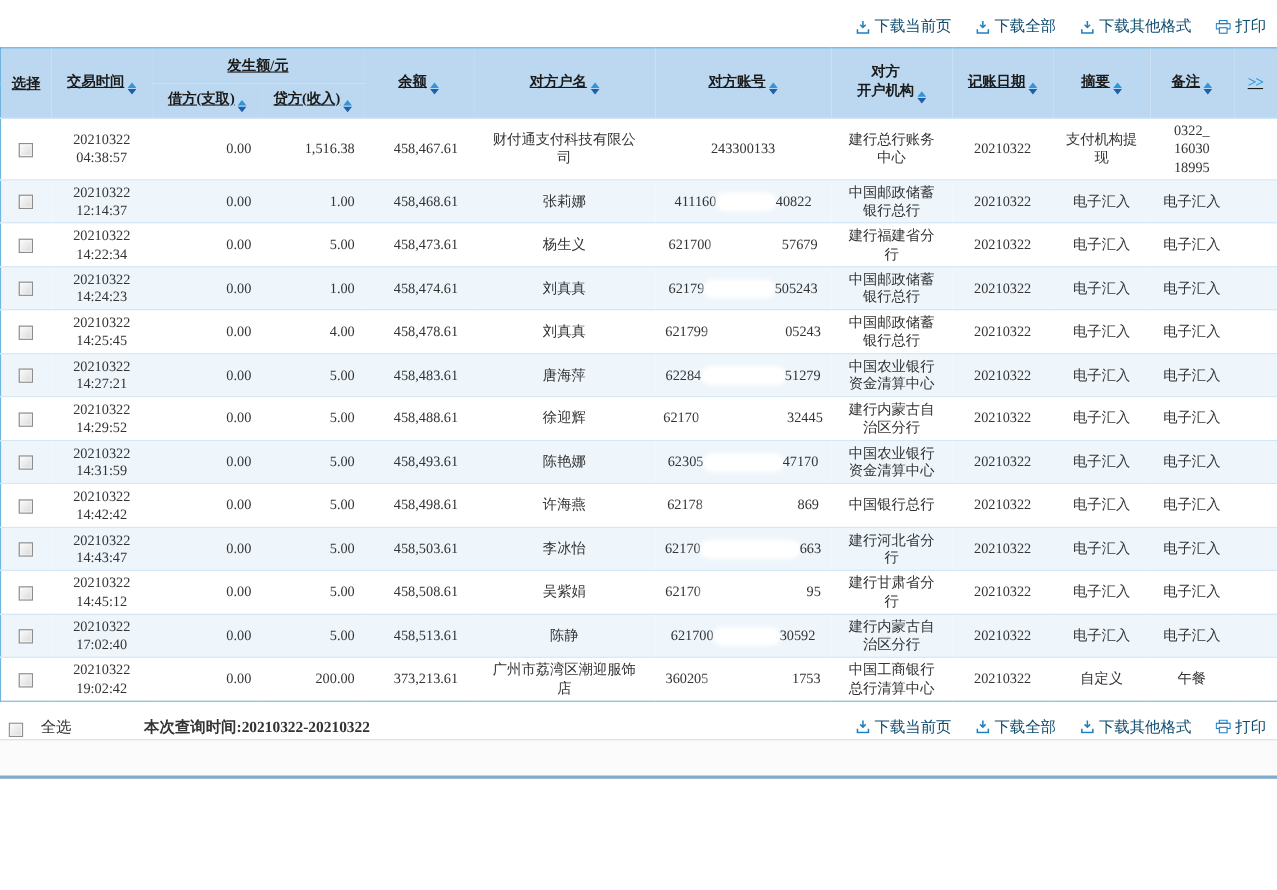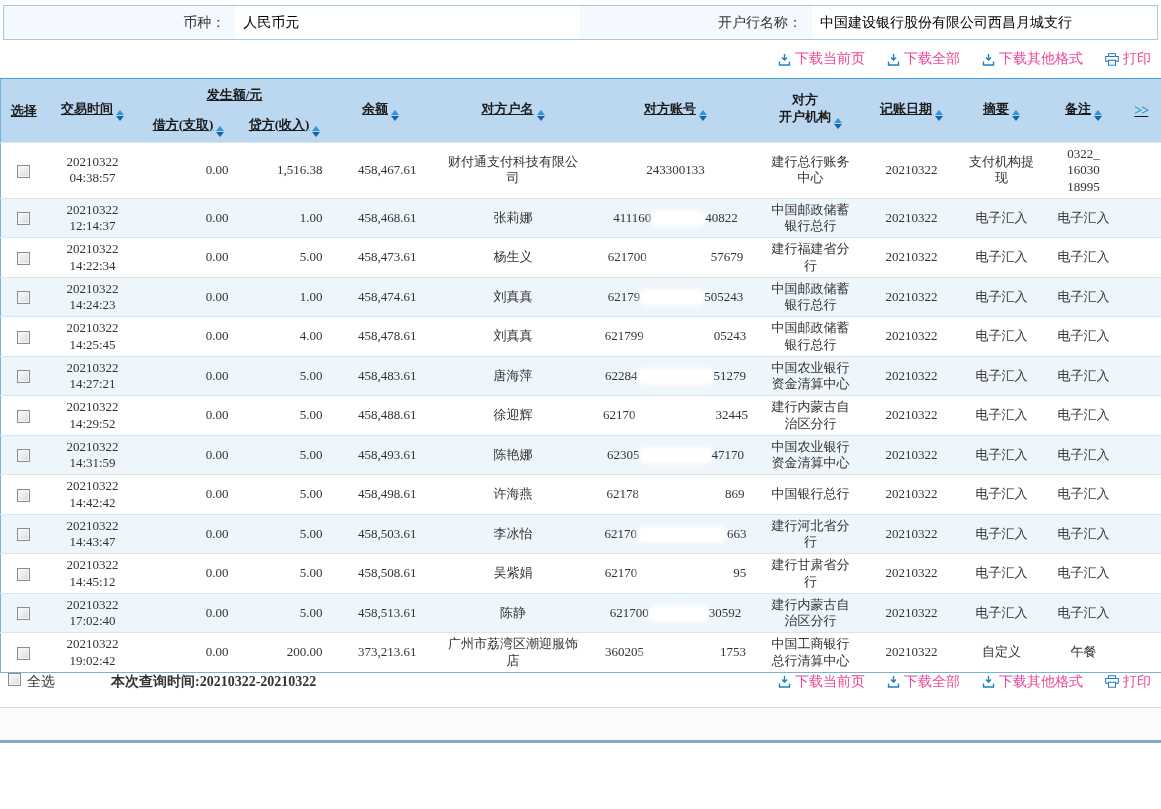--- a/index.html
+++ b/index.html
@@ -9,21 +9,21 @@
   
   .info-panel { width:1155px; margin:5px 3px 0 3px; border:1px solid #a6c9e4; border-collapse:collapse; }
   .info-panel td { height:34px; font-size:14px; border-bottom:1px solid #cfe2f2; vertical-align:middle; }
   .info-panel tr:last-child td { border-bottom:none; }
   .lbl { width:232px; text-align:right; padding-right:10px; background:#f3f9fe; color:#333; }
   .val { width:346px; text-align:left; padding-left:8px; background:#fff; color:#000; }
   .val.b { font-weight:bold; }
 
   
   .toolbar { display:flex; justify-content:flex-end; align-items:center; gap:22px; padding:0 10px; height:38px; }
-  .tool { display:inline-flex; align-items:center; gap:4px; color:#ec4899; font-size:14px; text-decoration:none; cursor:pointer; }
+  .tool { display:inline-flex; align-items:center; gap:4px; color:#0c4a6e; font-size:14px; text-decoration:none; cursor:pointer; }
   .tool svg { display:block; }
 
   
   .grid { width:1161px; border-collapse:collapse; table-layout:fixed; border:1px solid #6fb5de; border-top:1px solid #45a3d8; }
   .grid col.c1{width:46px}.grid col.c2{width:92px}.grid col.c3{width:100px}.grid col.c4{width:92px}
   .grid col.c5{width:100px}.grid col.c6{width:165px}.grid col.c7{width:160px}.grid col.c8{width:110px}
   .grid col.c9{width:92px}.grid col.c10{width:88px}.grid col.c11{width:76px}.grid col.c12{width:40px}
   .grid thead th { background:#bcd8f0; color:#1a1a1a; font-size:13px; font-weight:bold; vertical-align:middle; height:32px; padding:1px 0;text-decoration:underline; }
   .grid thead tr:first-child th { border-bottom:none; }
   .two-line { white-space:pre-line; display:inline-block; line-height:1.25; }
@@ -41,41 +41,35 @@
   .c-balance { padding-right:14px !important; }
   .wrap { display:inline-block; }
   .name-w { max-width:132px; }
   .bank-w { max-width:82px; }
   .sum-w { max-width:70px; }
   .rem-w { max-width:64px; white-space:pre-line; }
   .cb { display:inline-block; width:13px; height:13px; background:linear-gradient(135deg,#fdfdfd,#d9d9d9); border:1px solid #8d8d8d; box-shadow:inset 0 0 0 1px #f5f5f5; vertical-align:middle; cursor:pointer; }
   .mask { display:inline-block; height:13px; background:#fff; border-radius:7px; box-shadow:0 0 4px 2px rgba(255,255,255,.95); vertical-align:middle; margin:0 1px; }
 
   
-  .select-row { display:flex; align-items:flex-start; height:32px; padding:0 10px 0 8px; font-size:14px; }
+  .select-row { display:flex; align-items:flex-end; height:32px; padding:0 10px 0 8px; font-size:14px;gap:10px; }
   .select-row .sa-label { margin-left:6px; }
   .select-row .query-time { margin-left:56px;font-weight:bold; }
   .select-row .toolbar { margin-left:auto; padding:0; height:auto; }
 
   
   .bottom-bar { display:flex; align-items:center; justify-content:space-between; height:36px; margin-top:2px; padding:0 10px 0 8px; background:#fbfbfb; border-top:1px solid #dcdcdc; border-bottom:3px solid #84abce; font-size:14px; }
 </style>
 </head>
 <body>
 
 <div class="page">
 
   <table class="info-panel">
     <tbody>
-    <tr>
-      <td class="lbl">币种：</td>
-      <td class="val">人民币元</td>
-      <td class="lbl">开户行名称：</td>
-      <td class="val">中国建设银行股份有限公司西昌月城支行</td>
-    </tr>
   </tbody>
     </table>
 
   <div class="toolbar">
     <a class="tool">
       <span>
           <svg width="13" height="13" viewBox="0 0 13 13">
             <path d="M6.5 1v5.5M4 4.5L6.5 7 9 4.5" stroke="#1e7fc2" stroke-width="1.4" fill="none"></path>
             <path d="M1.5 8.5V12h10V8.5" stroke="#1e7fc2" stroke-width="1.4" fill="none"></path>
           </svg>

